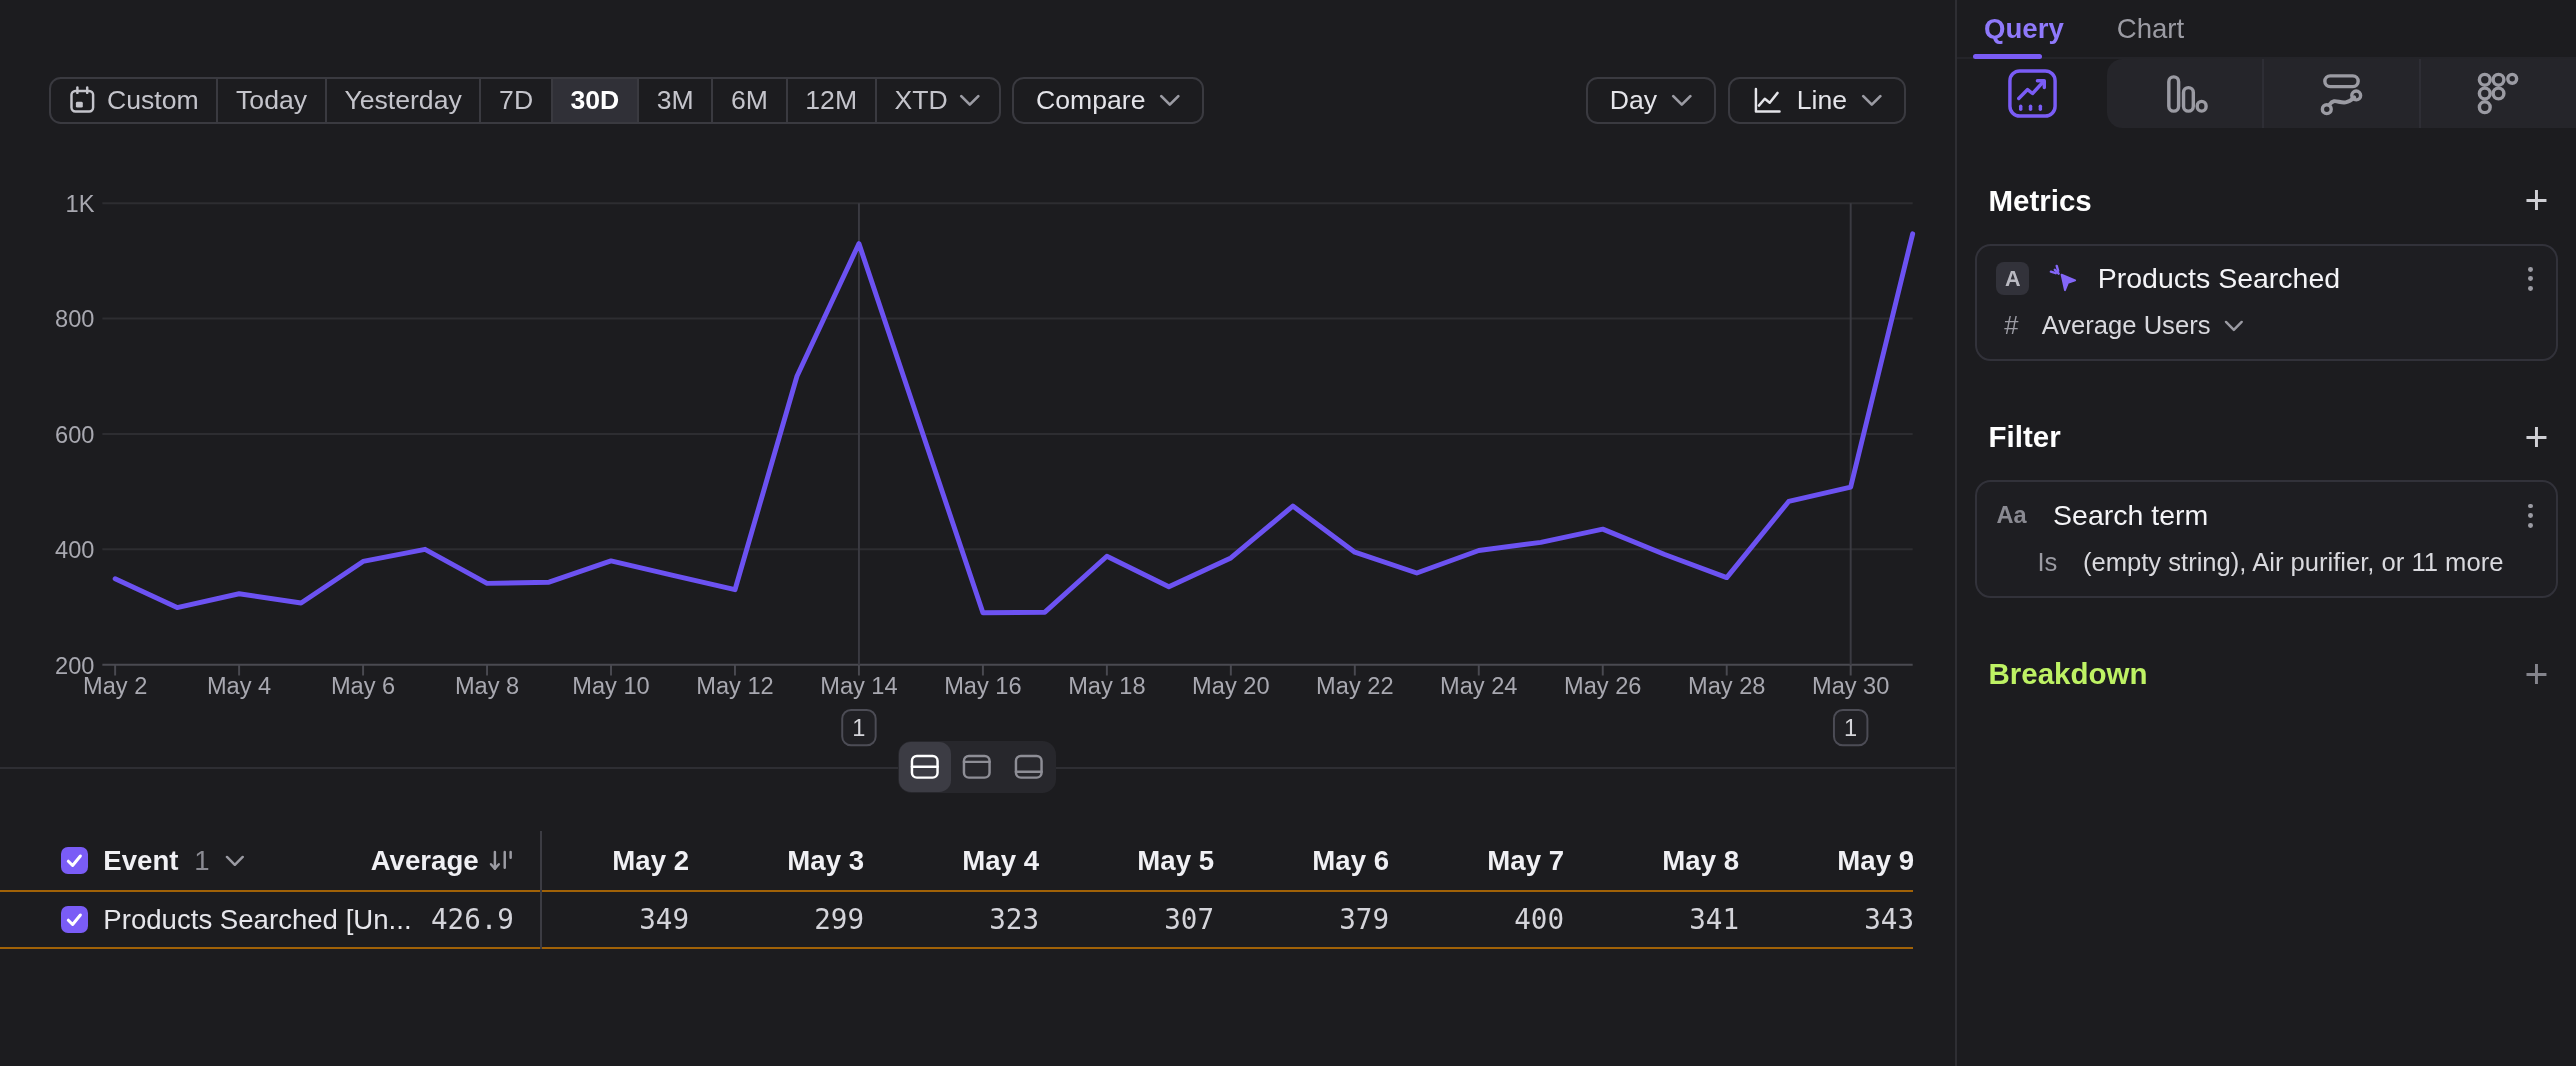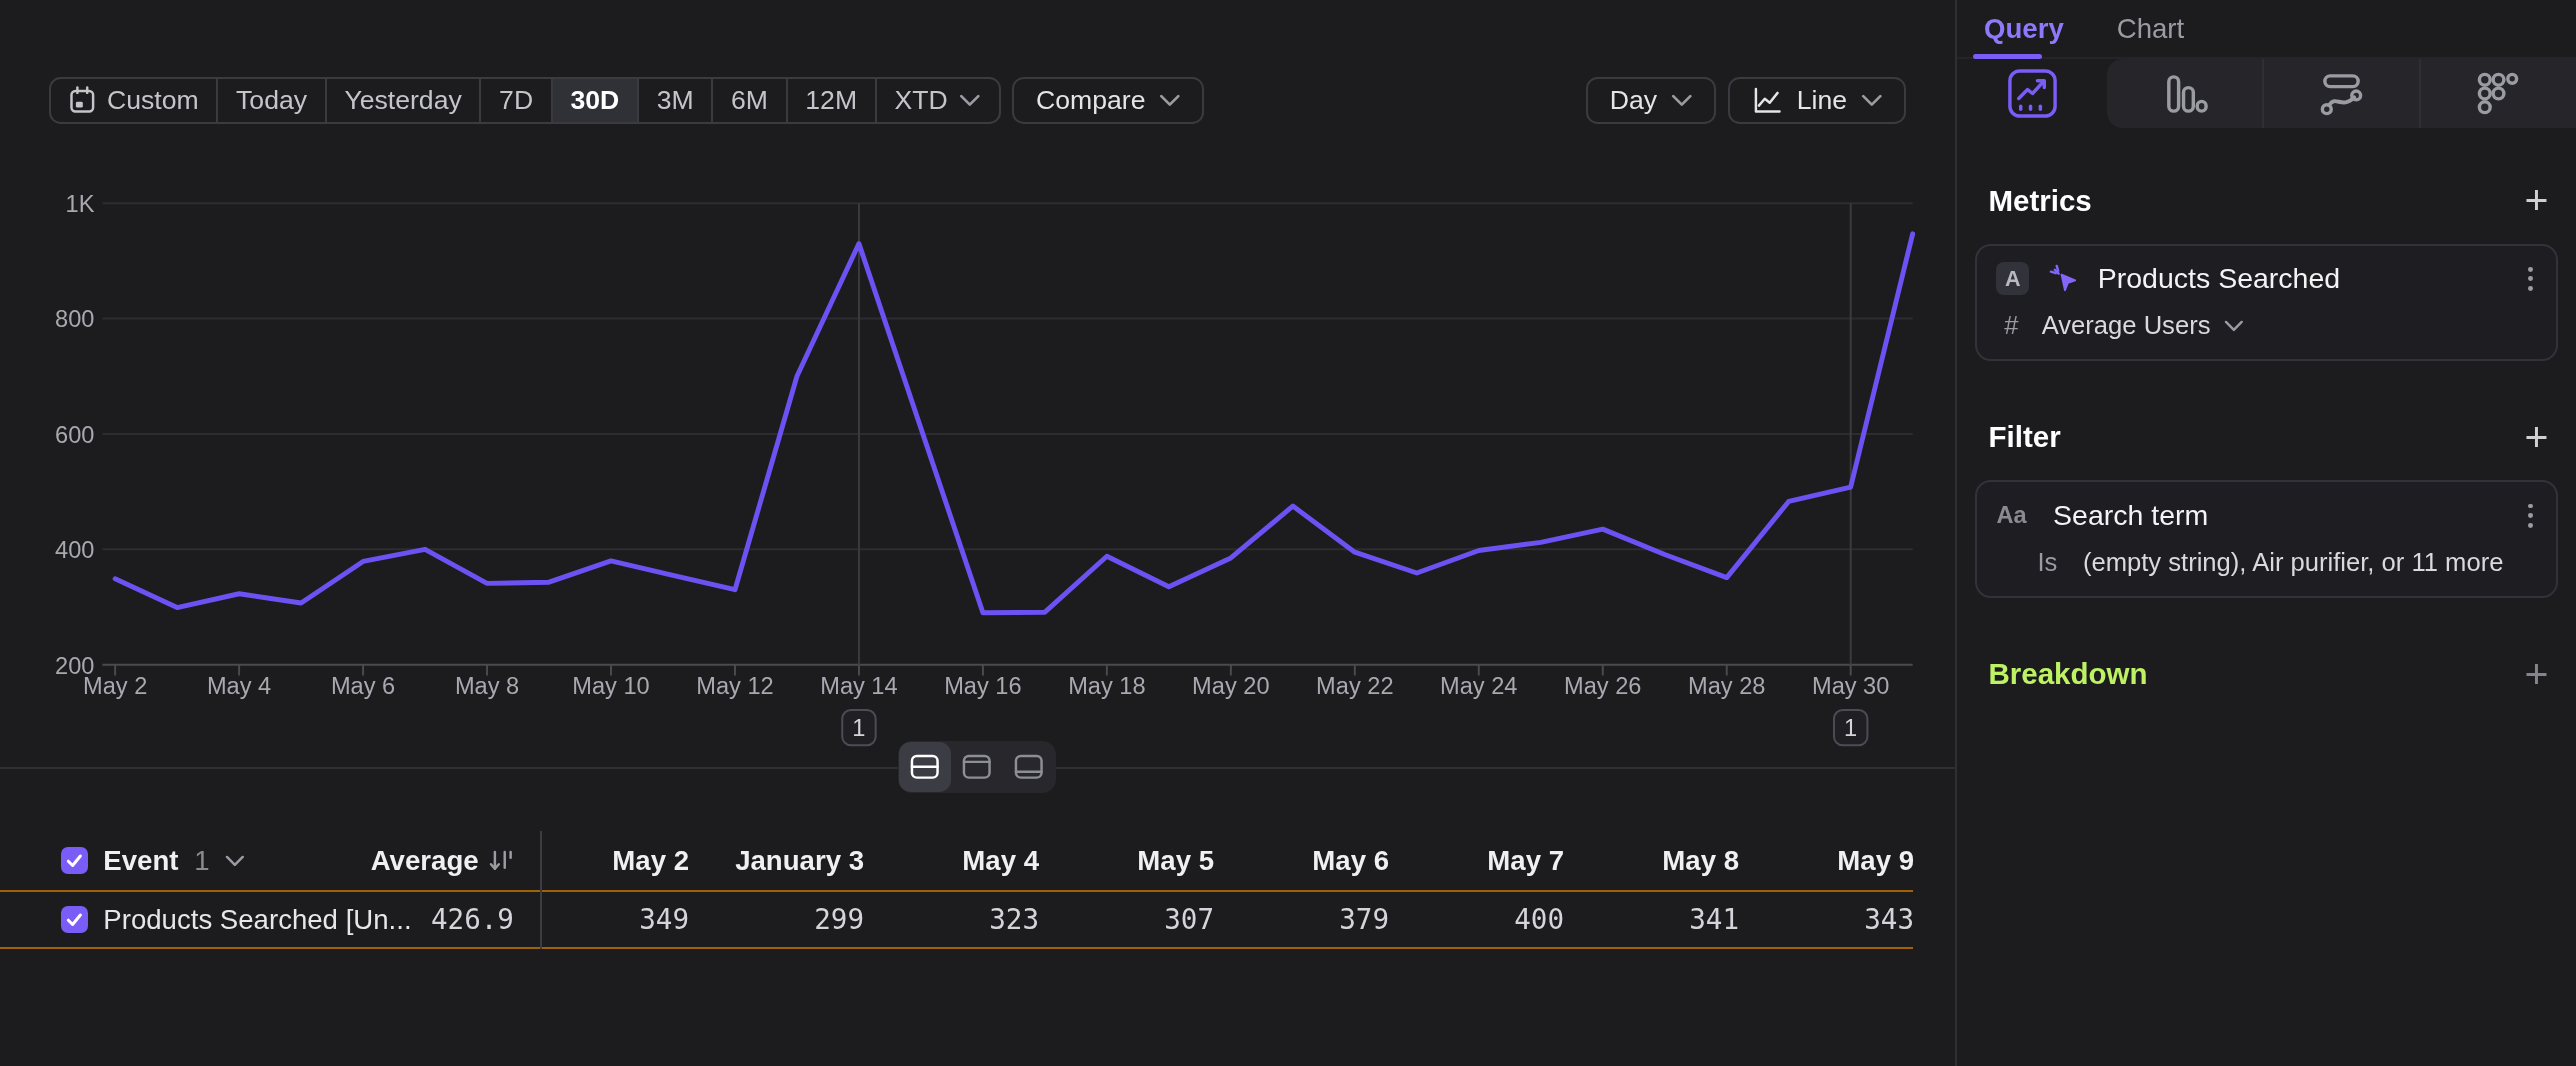--- a/index.html
+++ b/index.html
@@ -268,21 +268,21 @@
         <span class="avg-wrap">
           <span class="avg-label">Average</span>
           <svg class="sort-icon" width="25.6" height="25.6" viewBox="0 0 26 26">
             <line class="icon-stroke" x1="7" y1="4" x2="7" y2="21"></line>
             <polyline class="icon-stroke" points="3,16.5 7,21 11,16.5"></polyline>
             <line class="icon-stroke" x1="17" y1="4" x2="17" y2="20"></line>
             <line class="icon-stroke" x1="23" y1="4" x2="23" y2="10"></line>
           </svg>
         </span>
       </div>
-      <div id="date-headers" style="display:contents"><div class="tcell th-date">May 2</div><div class="tcell th-date">January 3</div><div class="tcell th-date">May 4</div><div class="tcell th-date">May 5</div><div class="tcell th-date">May 6</div><div class="tcell th-date">May 7</div><div class="tcell th-date">May 8</div><div class="tcell th-date">May 9</div></div>
+      <div id="date-headers" style="display:contents"><div class="tcell th-date">May 2</div><div class="tcell th-date">May 3</div><div class="tcell th-date">May 4</div><div class="tcell th-date">May 5</div><div class="tcell th-date">May 6</div><div class="tcell th-date">May 7</div><div class="tcell th-date">May 8</div><div class="tcell th-date">May 9</div></div>
     </div>
     <div class="trow tbody">
       <div class="tname">
         <span class="checkbox">
           <svg width="20.7" height="20.7" viewBox="0 0 24 24">
             <polyline points="5,13 10,18 19,7" fill="none" stroke="#ffffff" stroke-width="3.5" stroke-linecap="round" stroke-linejoin="round"></polyline>
           </svg>
         </span>
         <span class="row-name">Products Searched [Un...</span>
         <span class="avg-wrap">

